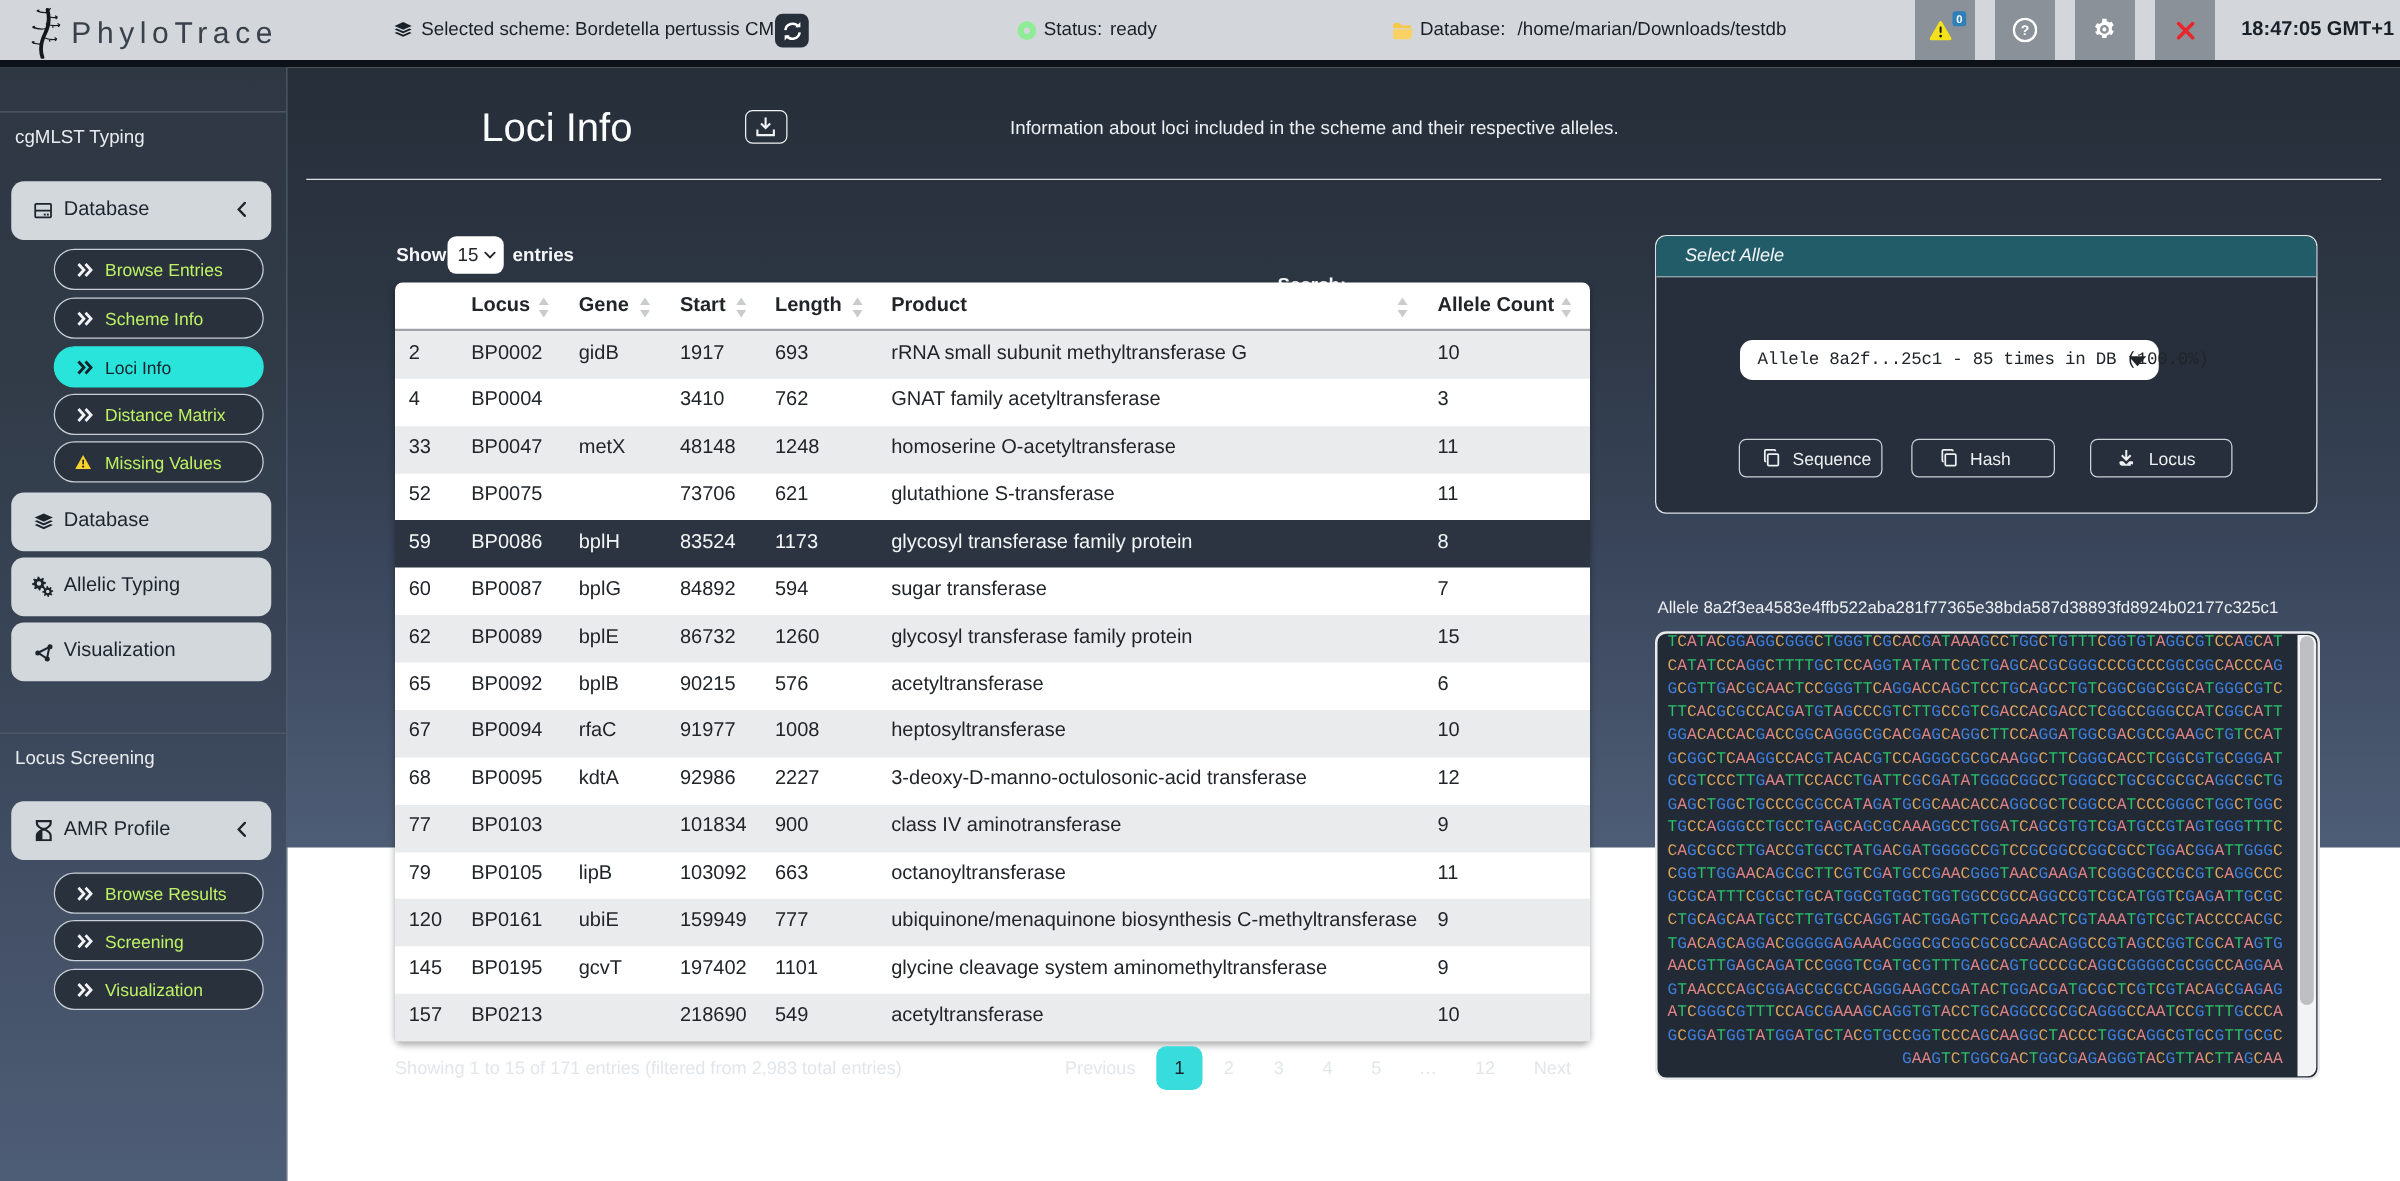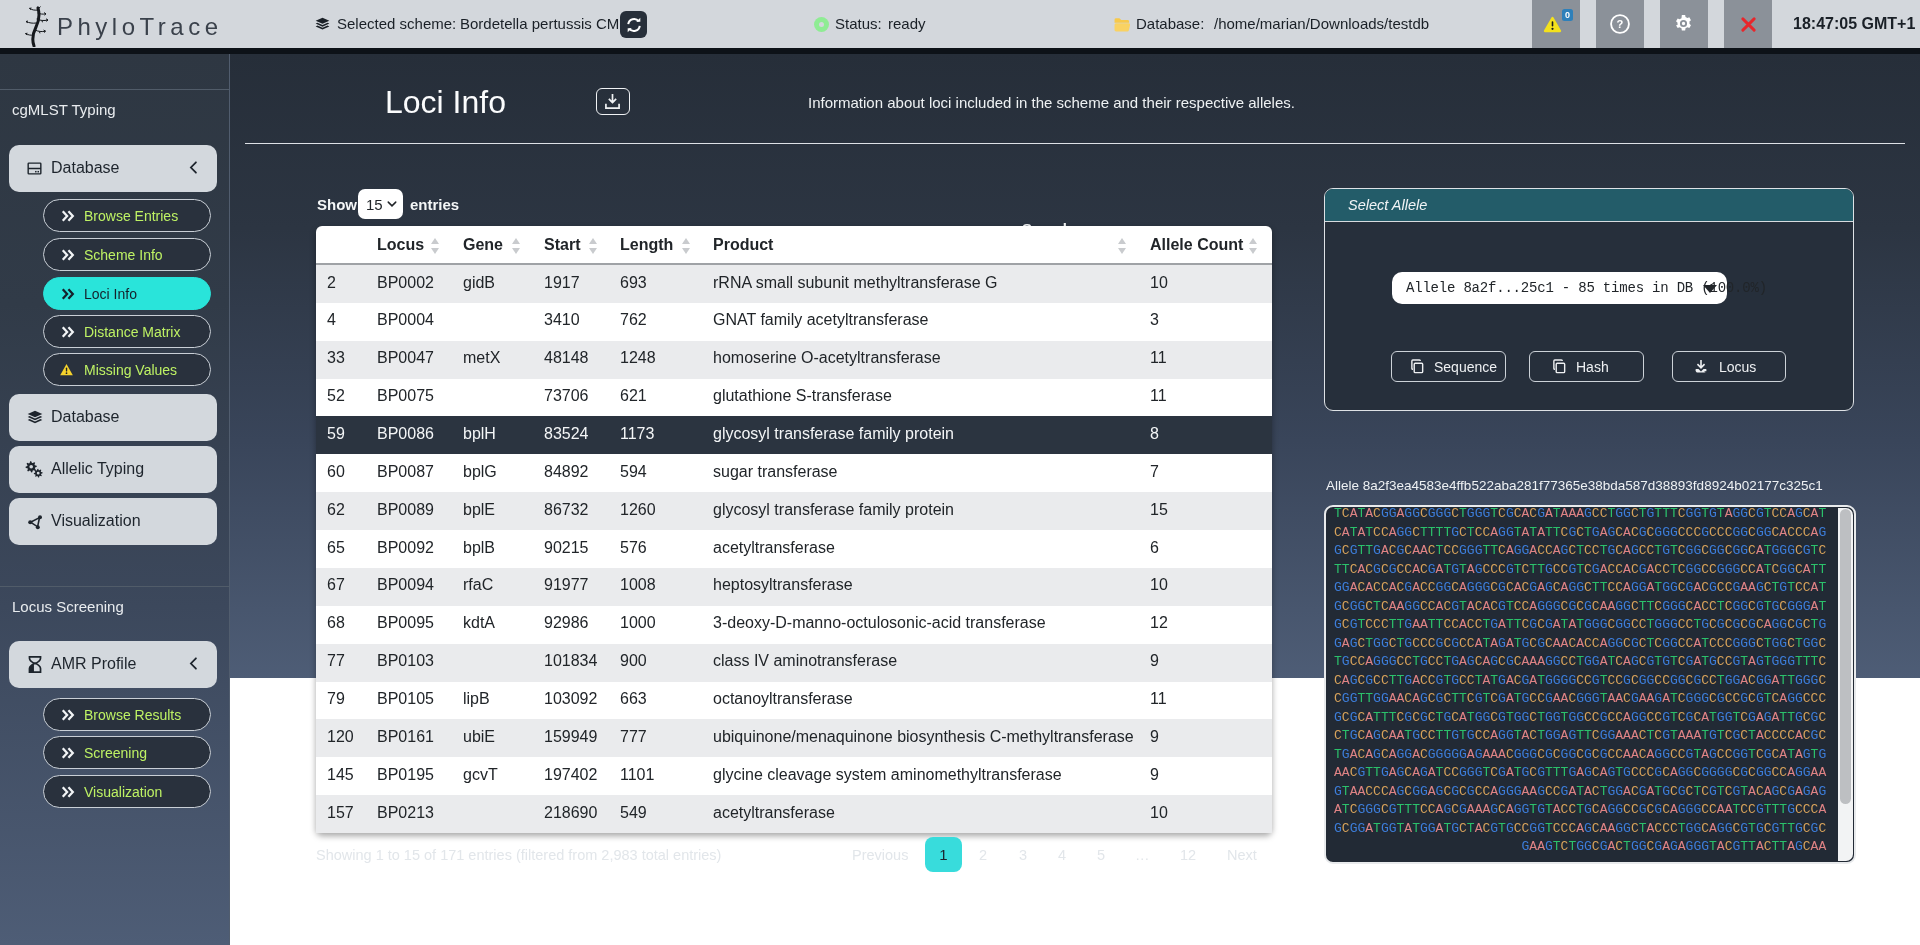--- a/index.html
+++ b/index.html
@@ -326,21 +326,21 @@
           <span class="c c3">91977</span>
           <span class="c c4">1008</span>
           <span class="c c5">heptosyltransferase</span>
           <span class="c c6">10</span>
         </div>
         <div class="row" style="top:379.83px">
           <span class="c c0">68</span>
           <span class="c c1">BP0095</span>
           <span class="c c2">kdtA</span>
           <span class="c c3">92986</span>
-          <span class="c c4">1000</span>
+          <span class="c c4">2227</span>
           <span class="c c5">3-deoxy-D-manno-octulosonic-acid transferase</span>
           <span class="c c6">12</span>
         </div>
         <div class="row odd" style="top:417.70px">
           <span class="c c0">77</span>
           <span class="c c1">BP0103</span>
           <span class="c c3">101834</span>
           <span class="c c4">900</span>
           <span class="c c5">class IV aminotransferase</span>
           <span class="c c6">9</span>

